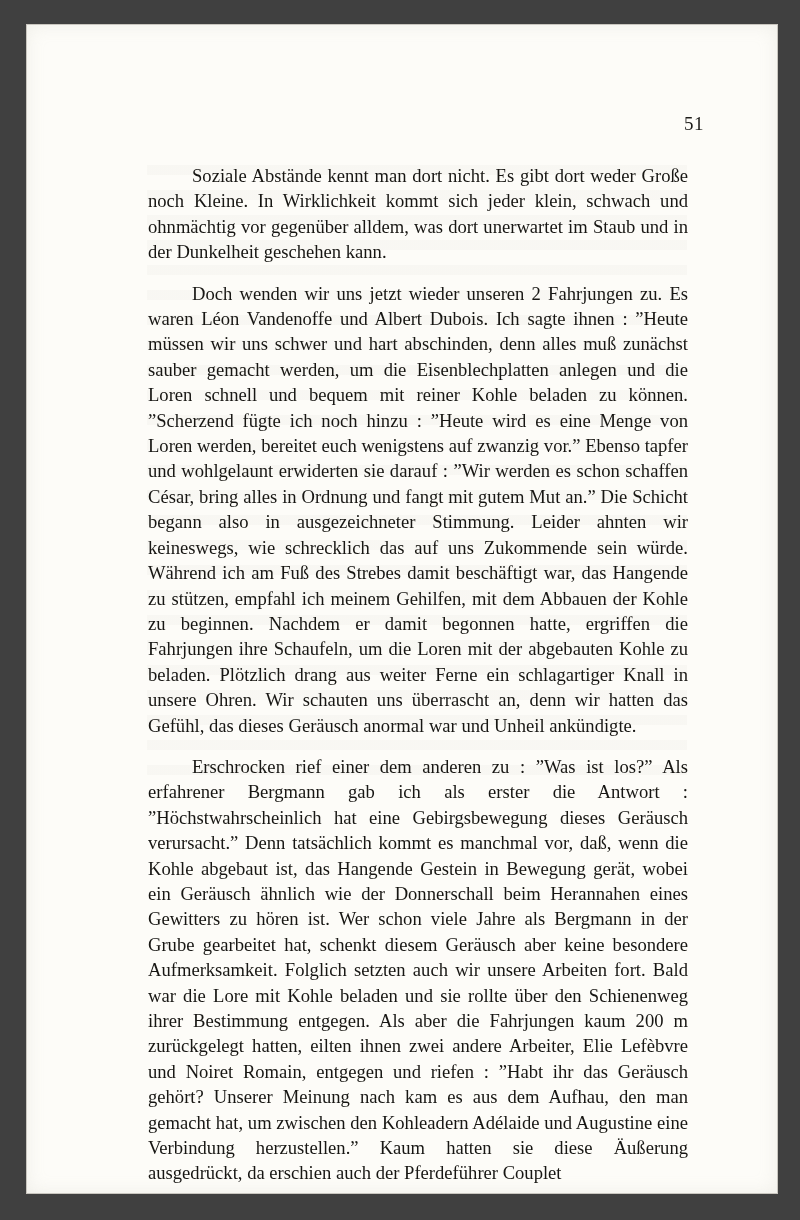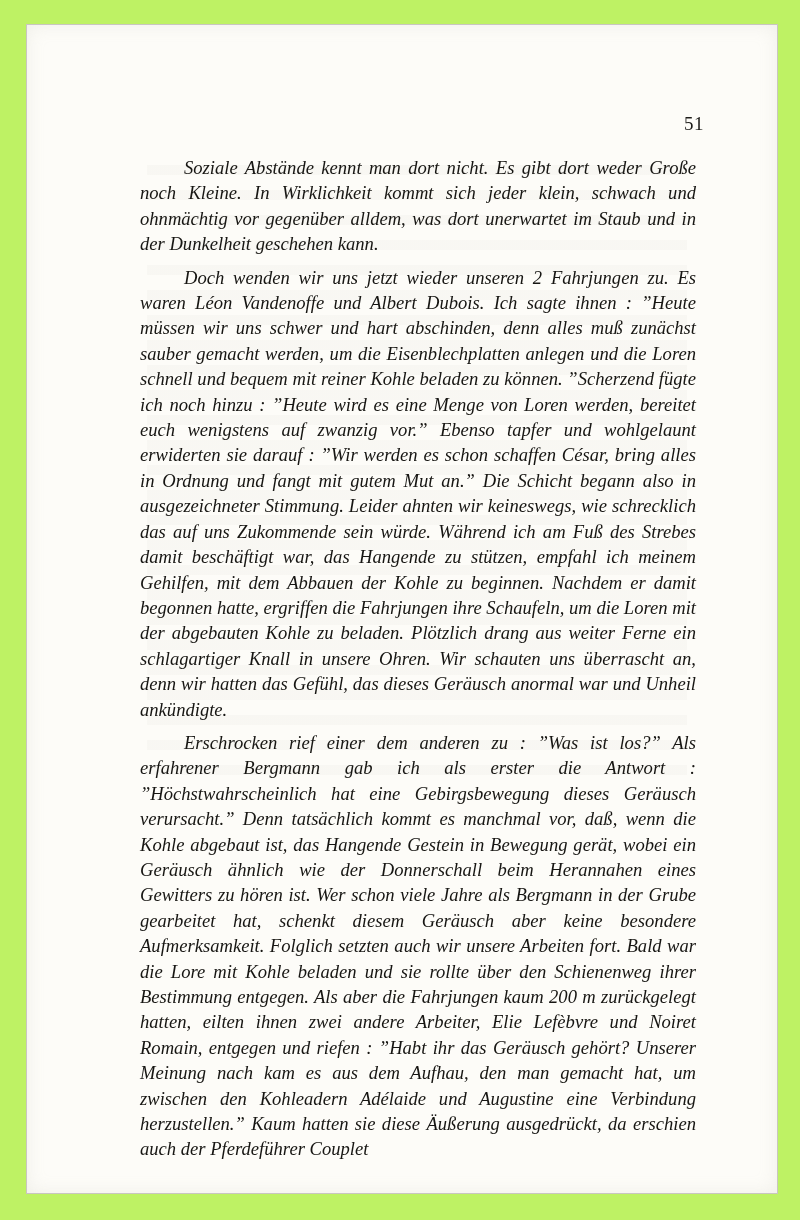--- a/index.html
+++ b/index.html
@@ -4,21 +4,21 @@
 <style>
   html, body {
     margin: 0;
     padding: 0;
     background: #ffffff;
   }
   .viewport {
     position: relative;
     width: 800px;
     height: 1220px;
-    background: #bef264;
+    background: #404040;
     overflow: hidden;
     font-family: "Liberation Serif", "DejaVu Serif", serif;
   }
   
   .paper {
     position: absolute;
     left: 26px;
     top: 24px;
     right: 22px;
     bottom: 26px;
@@ -40,23 +40,22 @@
     position: absolute;
     top: 122px;
     left: 105px;
     width: 572px;
     font-size: 18.6px;
     line-height: 25.4px;
     color: #171613;
     text-align: justify;
   }
   .text-block p {
-    margin: 8px;
+    margin: 16px;
     text-indent: 44px;
-    font-style: italic;
   }
   .text-block p + p {
     margin-top: 8px;
   }
   
   .bleed {
     position: absolute;
     top: 140px;
     left: 120px;
     width: 540px;

